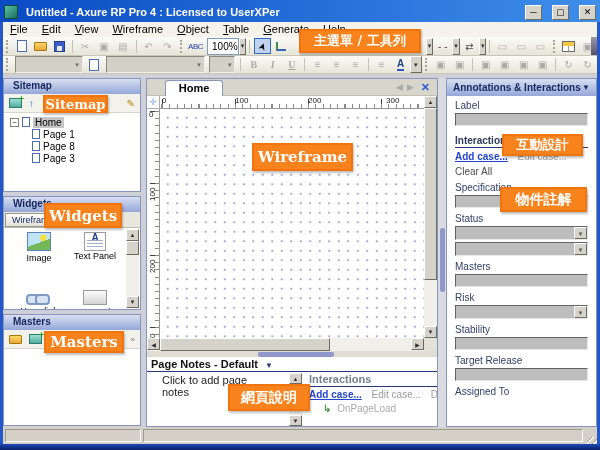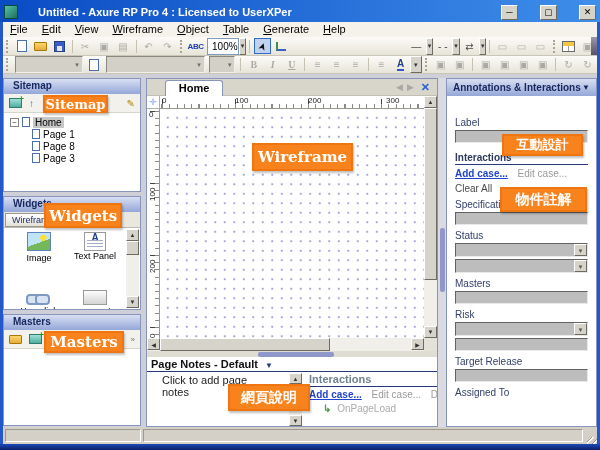--- a/index.html
+++ b/index.html
@@ -2,21 +2,21 @@
 <html><head>
 <meta charset="utf-8">
 <style>
   html,body{margin:0;padding:0;background:#3a3a3a}
   *{box-sizing:border-box}
   .win{position:relative;width:600px;height:450px;background:#ECE9D8;overflow:hidden;
        font-family:"Liberation Sans",sans-serif;-webkit-font-smoothing:none}
 
   
   .titlebar{position:absolute;left:0;top:0;width:600px;height:24px;
-    background:linear-gradient(to right,#0A4BC4,#3E8EEA);display:flex;align-items:center;gap:20px;padding:0 4px}
+    background:linear-gradient(to right,#0A4BC4,#3E8EEA);display:flex;align-items:center;gap:8px;padding:0 4px}
   .app-ic{width:14px;height:14px;background:linear-gradient(135deg,#57C2A8,#1E6E5C);border:1px solid #0C4A3C;flex:0 0 auto}
   .title-text{color:#fff;font-weight:bold;font-size:11px;flex:1;white-space:nowrap;overflow:hidden}
   .wbtn{width:17px;height:15px;background:#D6D3CA;border:1px solid;border-color:#fff #6D6A60 #6D6A60 #fff;
         font-size:9px;line-height:13px;text-align:center;color:#000;margin-left:2px}
   .menubar{position:absolute;left:3px;top:22px;width:594px;height:15px;background:#F4F2EB;display:flex;font-size:11px;color:#000}
   .menu-item{display:inline-block;padding:1px 7px 0 7px}
   .menu-item::first-letter{text-decoration:underline}
 
   
   .tbar{position:absolute;left:3px;width:594px;background:linear-gradient(#FCFBF8,#E7E4D8);
@@ -26,21 +26,21 @@
   .grip{width:4px;height:13px;margin:0 3px;border-left:2px dotted #A9A591}
   .sep{width:1px;height:13px;background:#C6C2B2;margin:0 3px}
   .tbtn{height:16px;min-width:17px;display:inline-flex;align-items:center;justify-content:center;
         font-size:10px;margin:0 1px;border:1px solid transparent;color:#4B4B4B}
   .dis{opacity:.42;filter:grayscale(70%)}
   .sel-tool{border:1px solid #316AC5;background:#C1D2EE}
   .ic-page{width:10px;height:12px;background:#fff;border:1px solid #4A6FB0}
   .ic-folder{width:13px;height:9px;background:linear-gradient(#FBD868,#E9A93D);border:1px solid #A87800;border-radius:1px}
   .ic-save{width:11px;height:11px;background:#3A5FCD;border:1px solid #23407F;position:relative}
   .ic-save::after{content:"";position:absolute;left:2px;top:4px;width:5px;height:5px;background:#E8E8E8}
-  .ic-spell{color:#1C3FAE;font-weight:bold;font-size:8px;letter-spacing:-0.5px}
+  .ic-spell{color:#1C3FAE;font-weight:normal;font-size:8px;letter-spacing:-0.5px}
   .ic-pointer{color:#111;font-size:10px;transform:rotate(-70deg)}
   .ic-conn{width:10px;height:9px;border-left:2px solid #3E8E4E;border-bottom:2px solid #3663C0}
   .ic-table{width:13px;height:11px;border:1px solid #6B6B6B;background:
     linear-gradient(#F4C842,#F4C842) 0 0/100% 4px no-repeat,
     linear-gradient(90deg,transparent 0 5px,#9a9a9a 5px 6px,transparent 6px) ,#fff}
   .zoombox{width:44px;height:17px;background:#fff;border:1px solid #7F9DB9;font-size:10px;
            display:inline-flex;align-items:center;padding-left:4px;margin-left:2px;color:#000}
   .ddbtn{width:13px;height:17px;background:#D6D3CA;border:1px solid;border-color:#fff #6D6A60 #6D6A60 #fff;
          font-size:7px;display:inline-flex;align-items:center;justify-content:center;color:#333}
   .combo{height:17px;background:#D3D0C7;border:1px solid;border-color:#8A877C #F2F0E8 #F2F0E8 #8A877C;
@@ -480,21 +480,21 @@
   <div class="vsplit">
     <div class="vpill"></div>
   </div>
 
   <div class="rpanel">
     <div class="rphdr">
       <span>Annotations &amp; Interactions</span>
       <span class="harr">▼</span>
     </div>
     <div class="rpbody">
-      <div class="rlabel" style="margin-top:17px">Label</div>
+      <div class="rlabel" style="margin-top:0">Label</div>
       <div class="rinput"></div>
 
       <div class="rsect">Interactions</div>
       <div class="rlinks">
         <span class="lnk">Add case...</span>
         <span class="lnk-dis">Edit case...</span>
       </div>
 
       <div class="rclear">Clear All</div>
 
@@ -511,40 +511,42 @@
         </div>
 
       <div class="rlabel">Masters</div>
       <div class="rinput"></div>
 
       <div class="rlabel">Risk</div>
       <div class="rselect">
           <span class="rdd">▾</span>
         </div>
 
+      <div class="rlabel">Stability</div>
       <div class="rinput"></div>
 
       <div class="rlabel">Target Release</div>
       <div class="rinput"></div>
 
       <div class="rlabel">Assigned To</div>
 
     </div>
   </div>
 
   <div class="statusbar">
     <div class="scell sc1"></div>
     <div class="scell sc2"></div>
   </div>
   <div class="sgrip"></div>
 
   <div class="edge-l"></div>
   <div class="edge-r"></div>
   <div class="edge-b"></div>
 
+  <div class="callout co-toolbar">主選單 / 工具列</div>
   <div class="callout co-sitemap">Sitemap</div>
   <div class="callout co-widgets">Widgets</div>
   <div class="callout co-masters">Masters</div>
   <div class="callout co-wire">Wireframe</div>
   <div class="callout co-pn">網頁說明</div>
   <div class="callout co-ann">物件註解</div>
   <div class="callout co-int">互動設計</div>
 
 </div>
 

